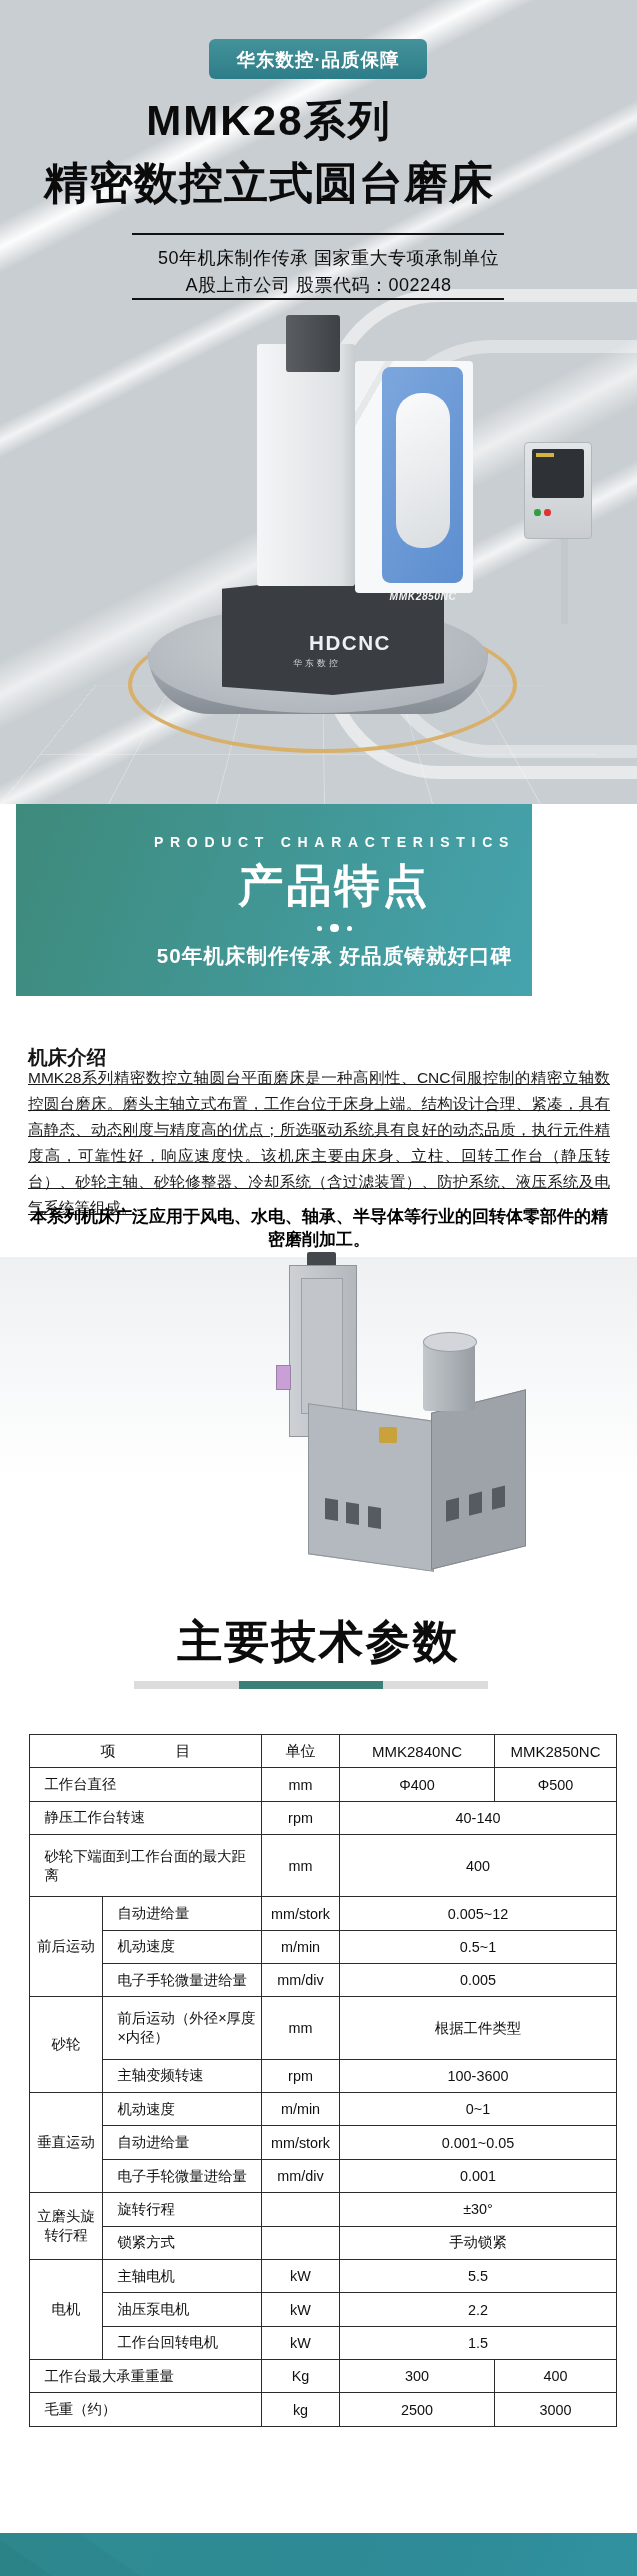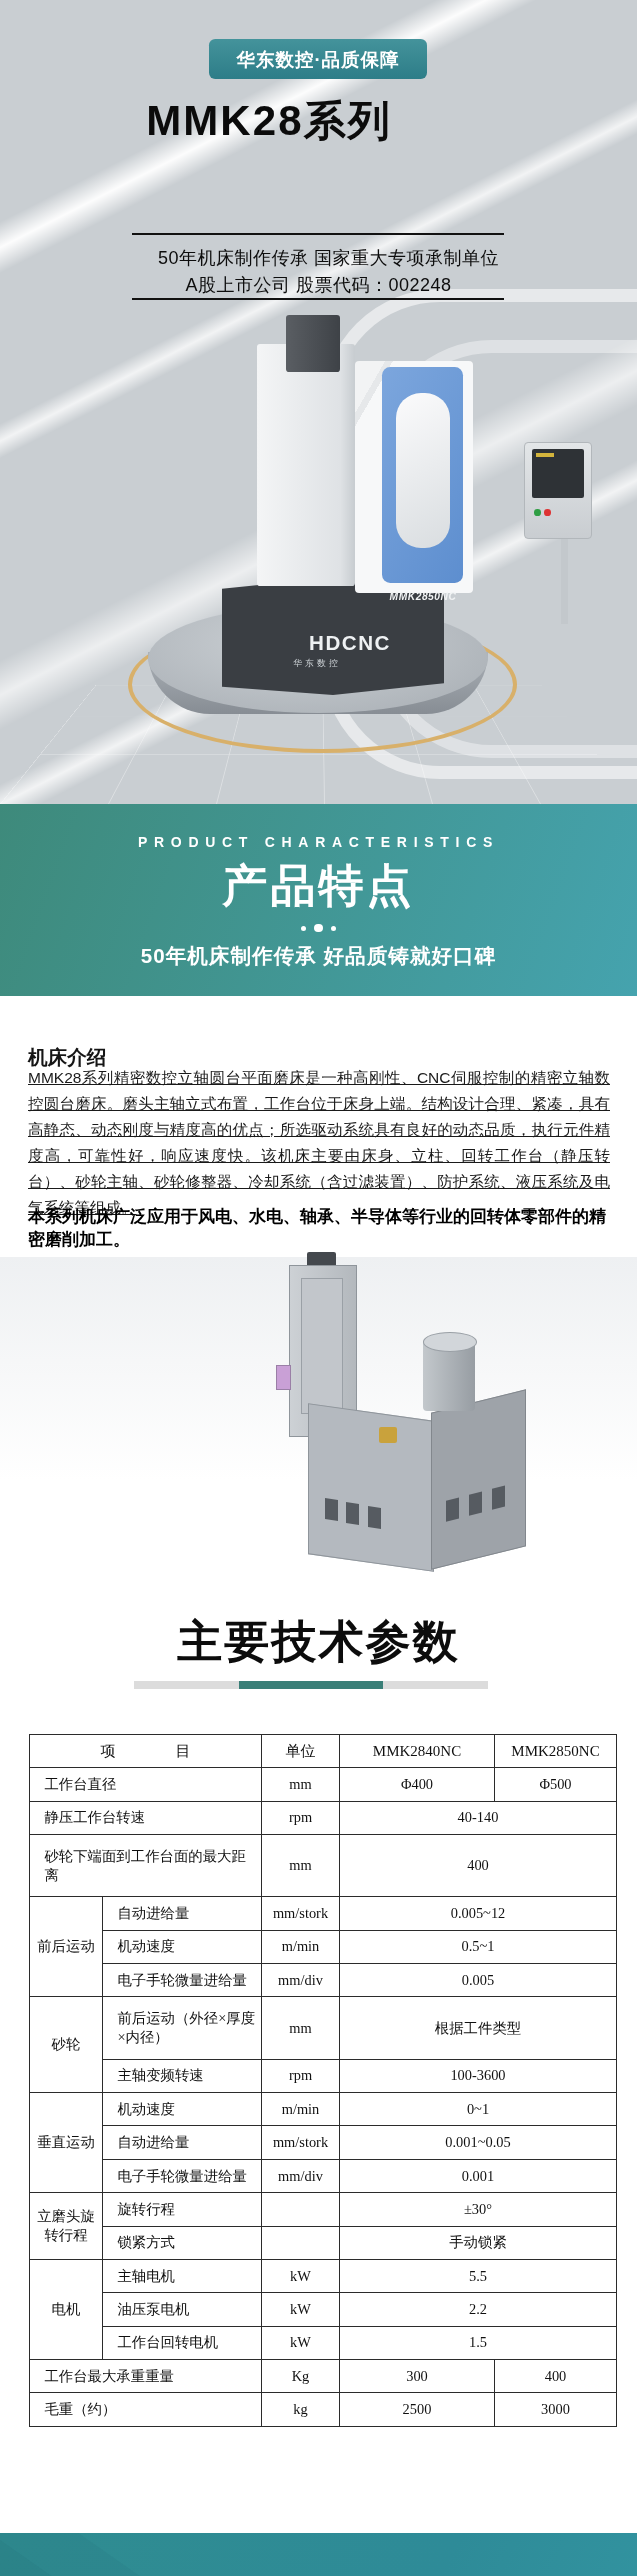--- a/index.html
+++ b/index.html
@@ -1,18 +1,18 @@
 <!DOCTYPE html>
 <html style="font-size:8.2px"><head>
 <meta charset="utf-8">
 <style>
   html,body{margin:0;padding:0;background:#ffffff;}
   .page{position:relative;width:637px;height:3936px;margin:0 auto;overflow:hidden;
         background:#ffffff;font-family:"Liberation Sans",sans-serif;color:#111;}
-  .abs{position:absolute;}
+  .abs{position:absolute;text-align:center;}
 
   
   .hero{position:absolute;left:0;top:0;width:637px;height:804px;background:#c9ced2;overflow:hidden;}
   .stripe{position:absolute;background:linear-gradient(180deg,rgba(255,255,255,0),rgba(255,255,255,.95),rgba(255,255,255,0));
           width:1133px;height:46px;transform:rotate(-27deg);}
   .st1{left:-216px;top:46px;} .st2{left:-155px;top:216px;height:31px;opacity:.8;}
   .st3{left:-103px;top:428px;height:62px;opacity:.7;} .st4{left:-216px;top:608px;height:36px;opacity:.8;}
   .arc{position:absolute;border:13.4px solid rgba(255,255,255,.55);border-radius:118px;}
   .arc1{right:-175px;top:289px;width:464px;height:464px;}
   .arc2{right:-124px;top:340px;width:361px;height:392px;border-color:rgba(255,255,255,.4);}
@@ -46,21 +46,21 @@
   .m-win{left:396px;top:393px;width:54px;height:155px;background:linear-gradient(150deg,#fbfbfc,#d9dde0);border-radius:25px;}
   .m-model{left:361px;top:591px;width:124px;text-align:center;color:#f2f4f5;font-size:10.3px;font-weight:bold;font-style:italic;letter-spacing:0.5px;}
   .p-pole{left:561px;top:531px;width:6.7px;height:93px;background:#c3c8cc;}
   .p-panel{left:524px;top:442px;width:66px;height:95px;background:linear-gradient(180deg,#e3e6e8,#c9cdd1);border-radius:4.1px;border:1px solid #b2b7bb;}
   .p-screen{left:532px;top:449px;width:52px;height:49px;background:#2e3236;border-radius:2.1px;}
   .p-strip{left:536px;top:453px;width:17.5px;height:3.6px;background:#d3b43c;}
   .p-dotg{left:534px;top:509px;width:6.7px;height:6.7px;border-radius:50%;background:#2f9e44;}
   .p-dotr{left:544px;top:509px;width:6.7px;height:6.7px;border-radius:50%;background:#d33;}
 
   
-  .features{position:absolute;left:0;top:804px;width:637px;height:192px;
+  .features{position:absolute;left:16px;top:804px;width:516px;height:192px;
             background:linear-gradient(110deg,#3e8a7b,#45a3ae);color:#fff;overflow:hidden;}
   .eyebrow{position:absolute;left:0;top:30px;width:637px;text-align:center;font-size:14px;letter-spacing:6.7px;font-weight:bold;}
   .f-title{position:absolute;left:0;top:52px;width:637px;text-align:center;font-size:45px;font-weight:900;letter-spacing:3.1px;}
   .dots{position:absolute;left:0;top:120px;width:637px;display:flex;justify-content:center;align-items:center;gap:8.2px;}
   .dot{width:5.2px;height:5.2px;border-radius:50%;background:#fff;}
   .dot.big{width:8.2px;height:8.2px;}
   .f-sub{position:absolute;left:0;top:138px;width:637px;text-align:center;font-size:20.6px;font-weight:bold;letter-spacing:1px;}
 
   
   .intro-h{left:28px;top:1028px;font-size:19.6px;font-weight:900;color:#151515;}
@@ -79,21 +79,21 @@
   .c-cyl{left:423px;top:82px;width:52px;height:72px;background:linear-gradient(90deg,#c3c8cc,#979da3);border-radius:4.1px;}
   .c-cylt{left:423px;top:75px;width:52px;height:17.5px;background:#d2d6da;border-radius:50%;border:0.5px solid #9aa0a6;}
   .c-hole{width:13.4px;height:20.6px;background:#565b61;}
   .c-gold{left:379px;top:170px;width:17.5px;height:15.5px;background:#c9a23c;border-radius:2.1px;}
 
   
   .specs-title{left:0;top:1575px;width:637px;text-align:center;font-size:45px;font-weight:900;color:#0c0c0c;letter-spacing:2.1px;}
   .deco{left:134px;top:1681px;width:354px;height:7.7px;background:#dcdcdc;}
   .deco-teal{position:absolute;left:105px;top:0;width:144px;height:7.7px;background:#3a7f78;}
   table.spec{position:absolute;left:29px;top:1734px;width:587px;height:693px;border-collapse:collapse;table-layout:fixed;
-             font-family:Liberation Serif, serif;font-size:14.4px;color:#101010;}
+             font-family:Liberation Sans, sans-serif;font-size:14.4px;color:#101010;}
   table.spec td{border:1px solid #2b2b2b;text-align:center;vertical-align:middle;padding:1px 3.1px;}
   table.spec td.item{text-align:left;padding-left:14.4px;}
   table.spec tr.hdr td{font-size:15px;}
 
   
   .cases{position:absolute;left:0;top:2533px;width:637px;height:832px;color:#fff;
          background:linear-gradient(115deg,#2f8c90 0%,#2e8b98 45%,#38a0ac 100%);overflow:hidden;}
   .cs-stripe{position:absolute;width:1236px;height:82px;background:rgba(10,60,70,.05);transform:rotate(35deg);}
   .cs1{left:-464px;top:62px;} .cs2{left:-258px;top:268px;}
 </style>
@@ -106,20 +106,21 @@
     <div class="stripe st1"></div>
     <div class="stripe st2"></div>
     <div class="stripe st3"></div>
     <div class="stripe st4"></div>
     <div class="arc arc1"></div>
     <div class="arc arc2"></div>
     <div class="floor"></div>
 
     <div class="abs badge">华东数控·品质保障</div>
     <div class="abs hero-t t1">MMK28系列</div>
+    <div class="abs hero-t t2">精密数控立式圆台磨床</div>
     <div class="abs h-div d1"></div>
     <div class="abs h-sub s1">50年机床制作传承  国家重大专项承制单位</div>
     <div class="abs h-sub s2">A股上市公司 股票代码：002248</div>
     <div class="abs h-div d2"></div>
 
     <div>
       <div class="abs plat-ring"></div>
       <div class="abs plat-side"></div>
       <div class="abs plat-top"></div>
       <div class="abs m-base"></div>

